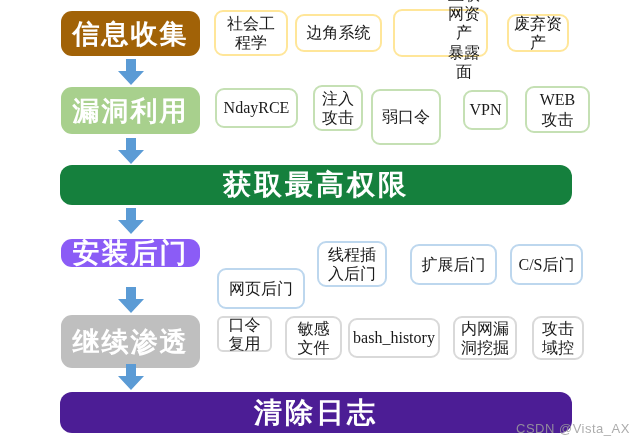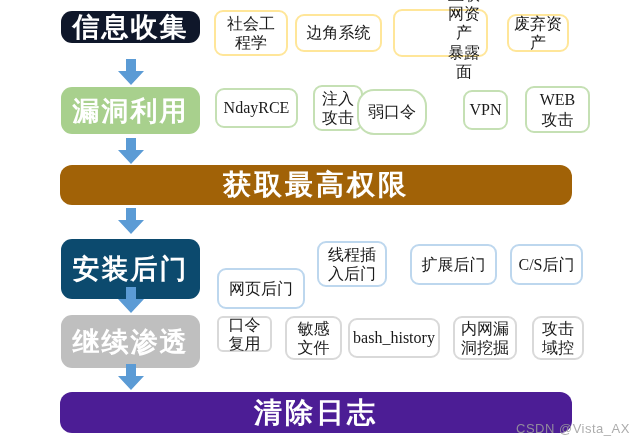--- a/index.html
+++ b/index.html
@@ -55,58 +55,58 @@
     font-family: "Liberation Sans", sans-serif;
     opacity: 0.85;
     letter-spacing: 0.5px;
   }
 </style>
 </head>
 <body>
 
 <div class="canvas">
 
-  <div class="stage" style="left: 61px; top: 11px; width: 139px; height: 32px; background-color: #0f172a;">信息收集</div>
+  <div class="stage" style="left: 61px; top: 11px; width: 139px; height: 45px; background-color: #a16207;">信息收集</div>
   <div class="chip" style="left: 214px; top: 10px; width: 74px; height: 46px; border-color: rgb(255, 230, 153);">社会工
 程学</div>
   <div class="chip" style="left: 295px; top: 14px; width: 87px; height: 38px; border-color: rgb(255, 230, 153);">边角系统</div>
   <div class="chip" style="left: 393px; top: 9px; width: 95px; height: 48px; border-color: rgb(255, 230, 153); padding-left: 47px;">互联网资产
 暴露面</div>
   <div class="chip" style="left: 507px; top: 14px; width: 62px; height: 38px; border-color: rgb(255, 230, 153);">废弃资产</div>
 
   <div class="arrow" style="top: 59px; color: rgb(91, 155, 213);">
     <svg viewBox="0 0 26 26">
         <path d="M8 0 h10 v12 h8 L13 26 L0 12 h8 Z" fill="currentColor"></path>
       </svg>
   </div>
 
   <div class="stage" style="left: 61px; top: 87px; width: 139px; height: 47px; background-color: rgb(168, 208, 141);">漏洞利用</div>
   <div class="chip" style="left: 215px; top: 88px; width: 83px; height: 40px; border-color: rgb(197, 224, 180);">NdayRCE</div>
   <div class="chip" style="left: 313px; top: 85px; width: 50px; height: 46px; border-color: rgb(197, 224, 180);">注入
 攻击</div>
-  <div class="chip" style="left: 357px; top: 89px; width: 70px; height: 46px; border-color: rgb(197, 224, 180); border-radius: 17px;">弱口令</div>
+  <div class="chip" style="left: 371px; top: 89px; width: 70px; height: 56px; border-color: rgb(197, 224, 180);">弱口令</div>
   <div class="chip" style="left: 463px; top: 90px; width: 45px; height: 40px; border-color: rgb(197, 224, 180);">VPN</div>
   <div class="chip" style="left: 525px; top: 86px; width: 65px; height: 47px; border-color: rgb(197, 224, 180);">WEB
 攻击</div>
 
   <div class="arrow" style="top: 138px; color: rgb(91, 155, 213);">
     <svg viewBox="0 0 26 26">
         <path d="M8 0 h10 v12 h8 L13 26 L0 12 h8 Z" fill="currentColor"></path>
       </svg>
   </div>
 
-  <div class="stage bar" style="left: 60px; top: 165px; width: 512px; height: 40px; background-color: #a16207;">获取最高权限</div>
+  <div class="stage bar" style="left: 60px; top: 165px; width: 512px; height: 40px; background-color: #15803d;">获取最高权限</div>
 
   <div class="arrow" style="top: 208px; color: rgb(91, 155, 213);">
     <svg viewBox="0 0 26 26">
         <path d="M8 0 h10 v12 h8 L13 26 L0 12 h8 Z" fill="currentColor"></path>
       </svg>
   </div>
 
-  <div class="stage" style="left: 61px; top: 239px; width: 139px; height: 60px; background-color: #0c4a6e;">安装后门</div>
+  <div class="stage" style="left: 61px; top: 239px; width: 139px; height: 28px; background-color: #8b5cf6;">安装后门</div>
   <div class="chip" style="left: 217px; top: 244px; width: 88px; height: 41px; border-color: rgb(189, 215, 238); margin-top: 24px;">网页后门</div>
   <div class="chip" style="left: 317px; top: 241px; width: 70px; height: 46px; border-color: rgb(189, 215, 238);">线程插
 入后门</div>
   <div class="chip" style="left: 410px; top: 244px; width: 87px; height: 41px; border-color: rgb(189, 215, 238);">扩展后门</div>
   <div class="chip" style="left: 510px; top: 244px; width: 73px; height: 41px; border-color: rgb(189, 215, 238);">C/S后门</div>
 
   <div class="arrow" style="top: 287px; color: rgb(91, 155, 213);">
     <svg viewBox="0 0 26 26">
         <path d="M8 0 h10 v12 h8 L13 26 L0 12 h8 Z" fill="currentColor"></path>
       </svg>

